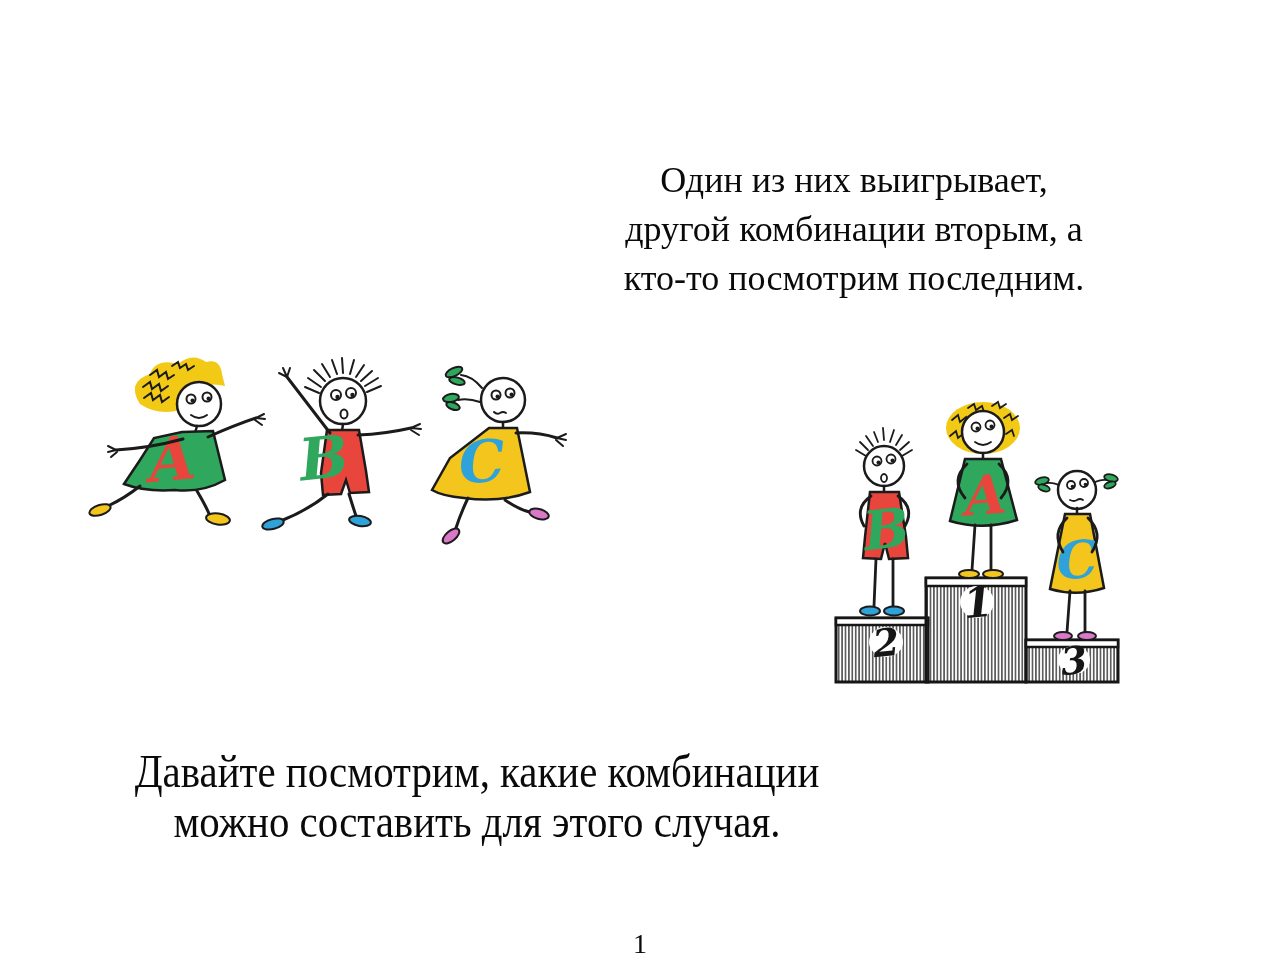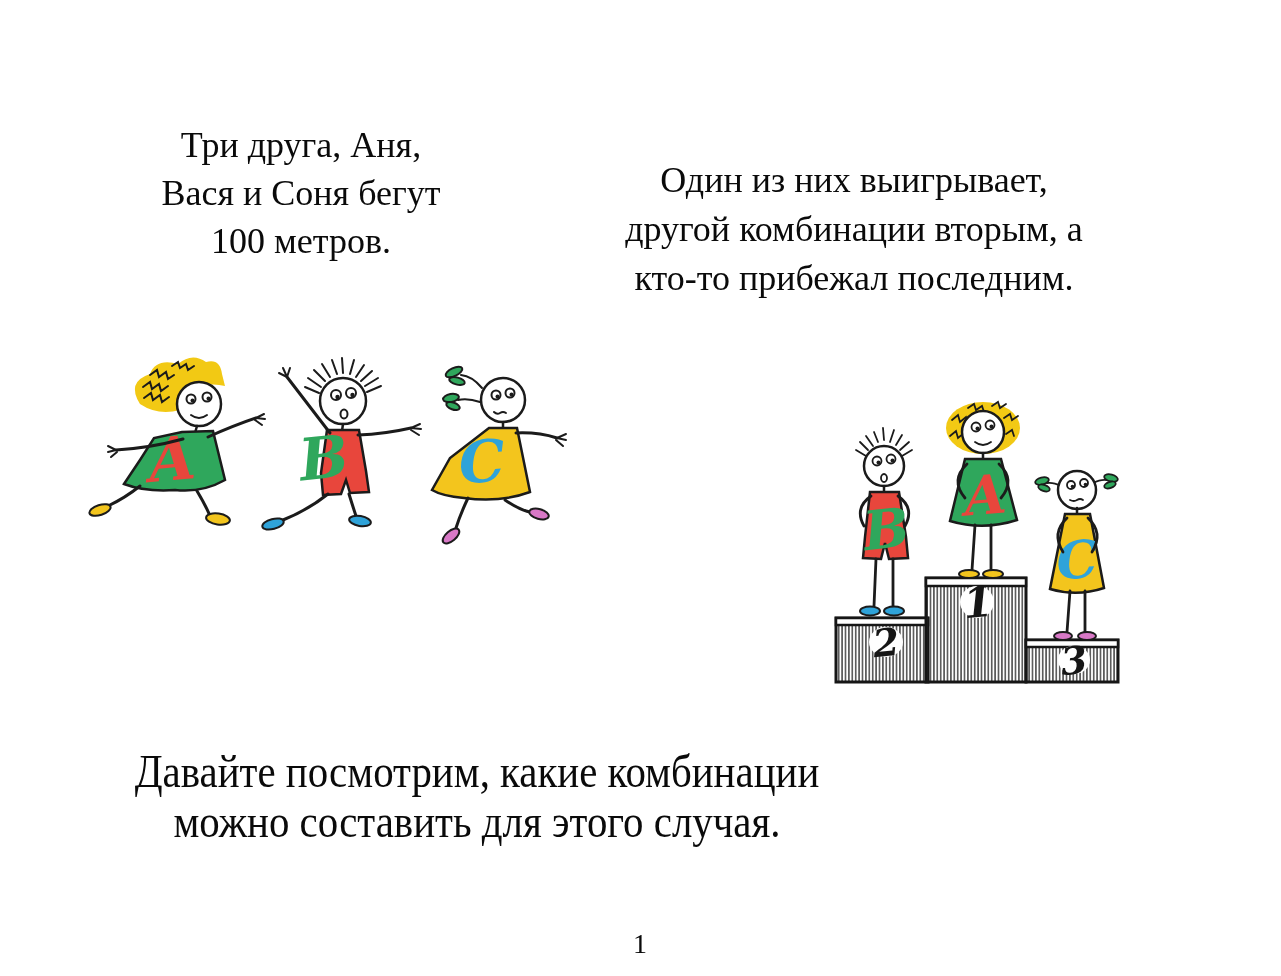--- a/index.html
+++ b/index.html
@@ -16,30 +16,25 @@
   svg text.glyph{font-family:"DejaVu Serif",serif;font-style:italic;font-weight:bold;}
   svg text.num{font-family:"DejaVu Serif",serif;font-style:italic;font-weight:bold;fill:#161616;}
   .runners-svg{position:absolute;left:80px;top:340px;}
   .podium-svg{position:absolute;left:820px;top:390px;}
 </style>
 </head>
 <body>
 
 <div class="page">
 
-  <div class="tblock b1">
-    <div class="line">Три друга, Аня,</div>
-    <div class="line">Вася и Соня бегут</div>
-    <div class="line">100 метров.</div>
-  </div>
 
   <div class="tblock b2">
     <div class="line">Один из них выигрывает,</div>
     <div class="line">другой комбинации вторым, а</div>
-    <div class="line">кто-то прибежал последним.</div>
+    <div class="line">кто-то посмотрим последним.</div>
   </div>
 
   <svg class="runners-svg" width="500" height="220" viewBox="0 0 500 220">
 
     <g stroke="#1b1b1b" stroke-linecap="round" fill="none" stroke-width="2.5">
       <g stroke="none">
         <path d="M 60,64 Q 46,42 70,34 Q 76,18 98,24 Q 112,12 126,22 Q 140,18 142,34 L 145,46 Q 130,42 118,48 L 100,70 Q 78,76 60,64 Z" fill="#f2c914"></path>
       </g>
       <g stroke-width="2">
         <path d="M 64,58 l 7,-5 2,7 7,-5 2,7 7,-5"></path>

